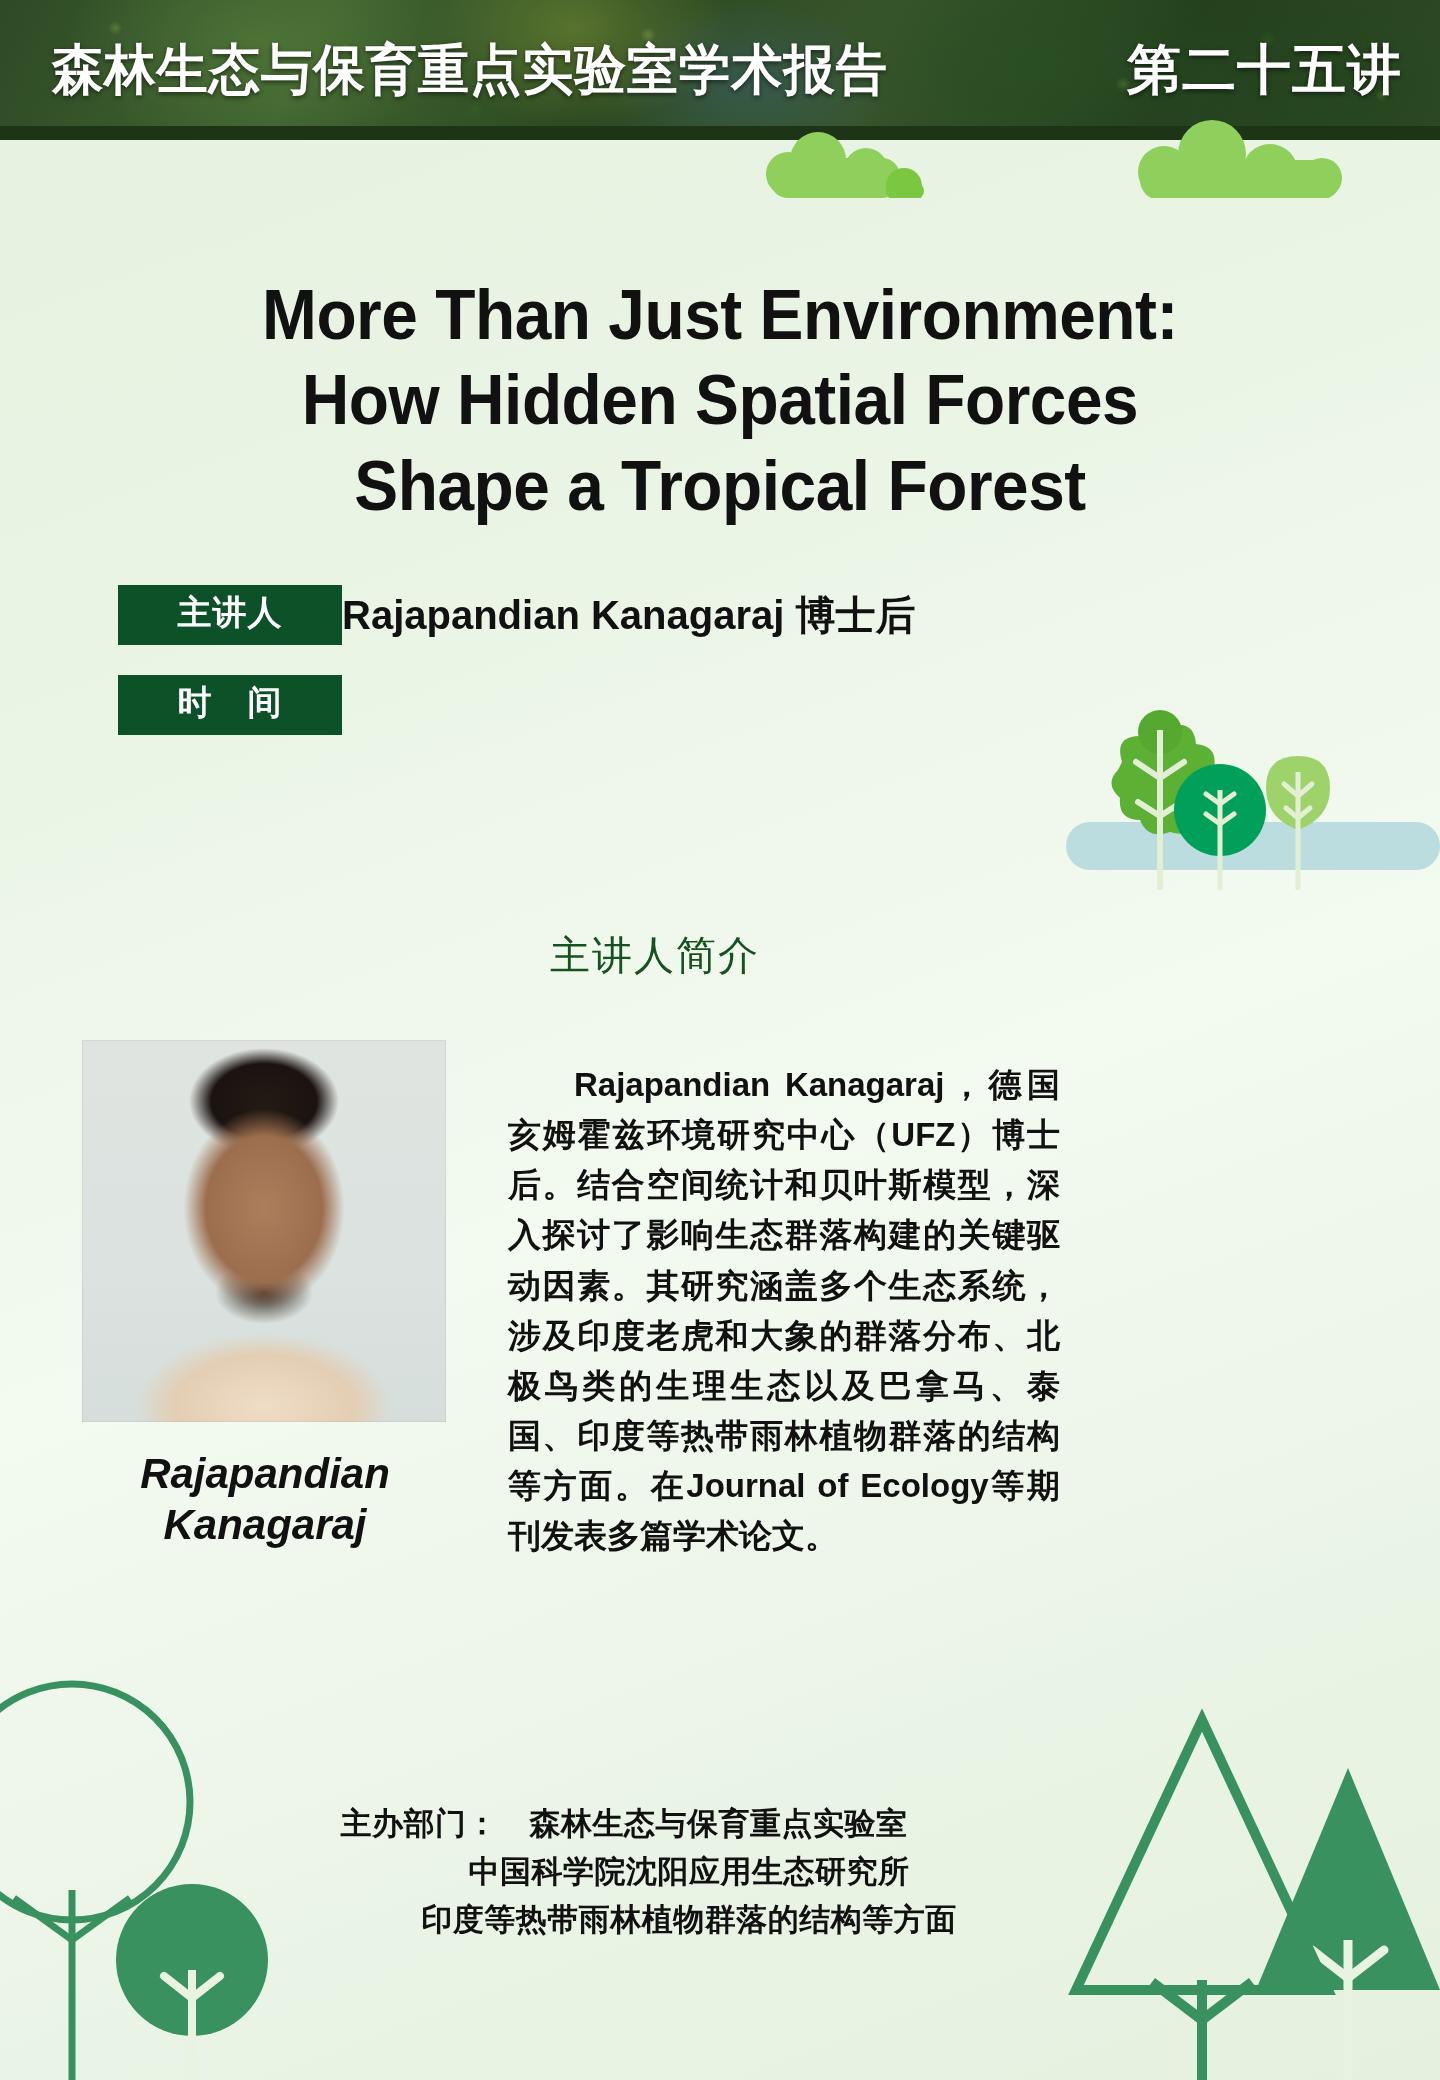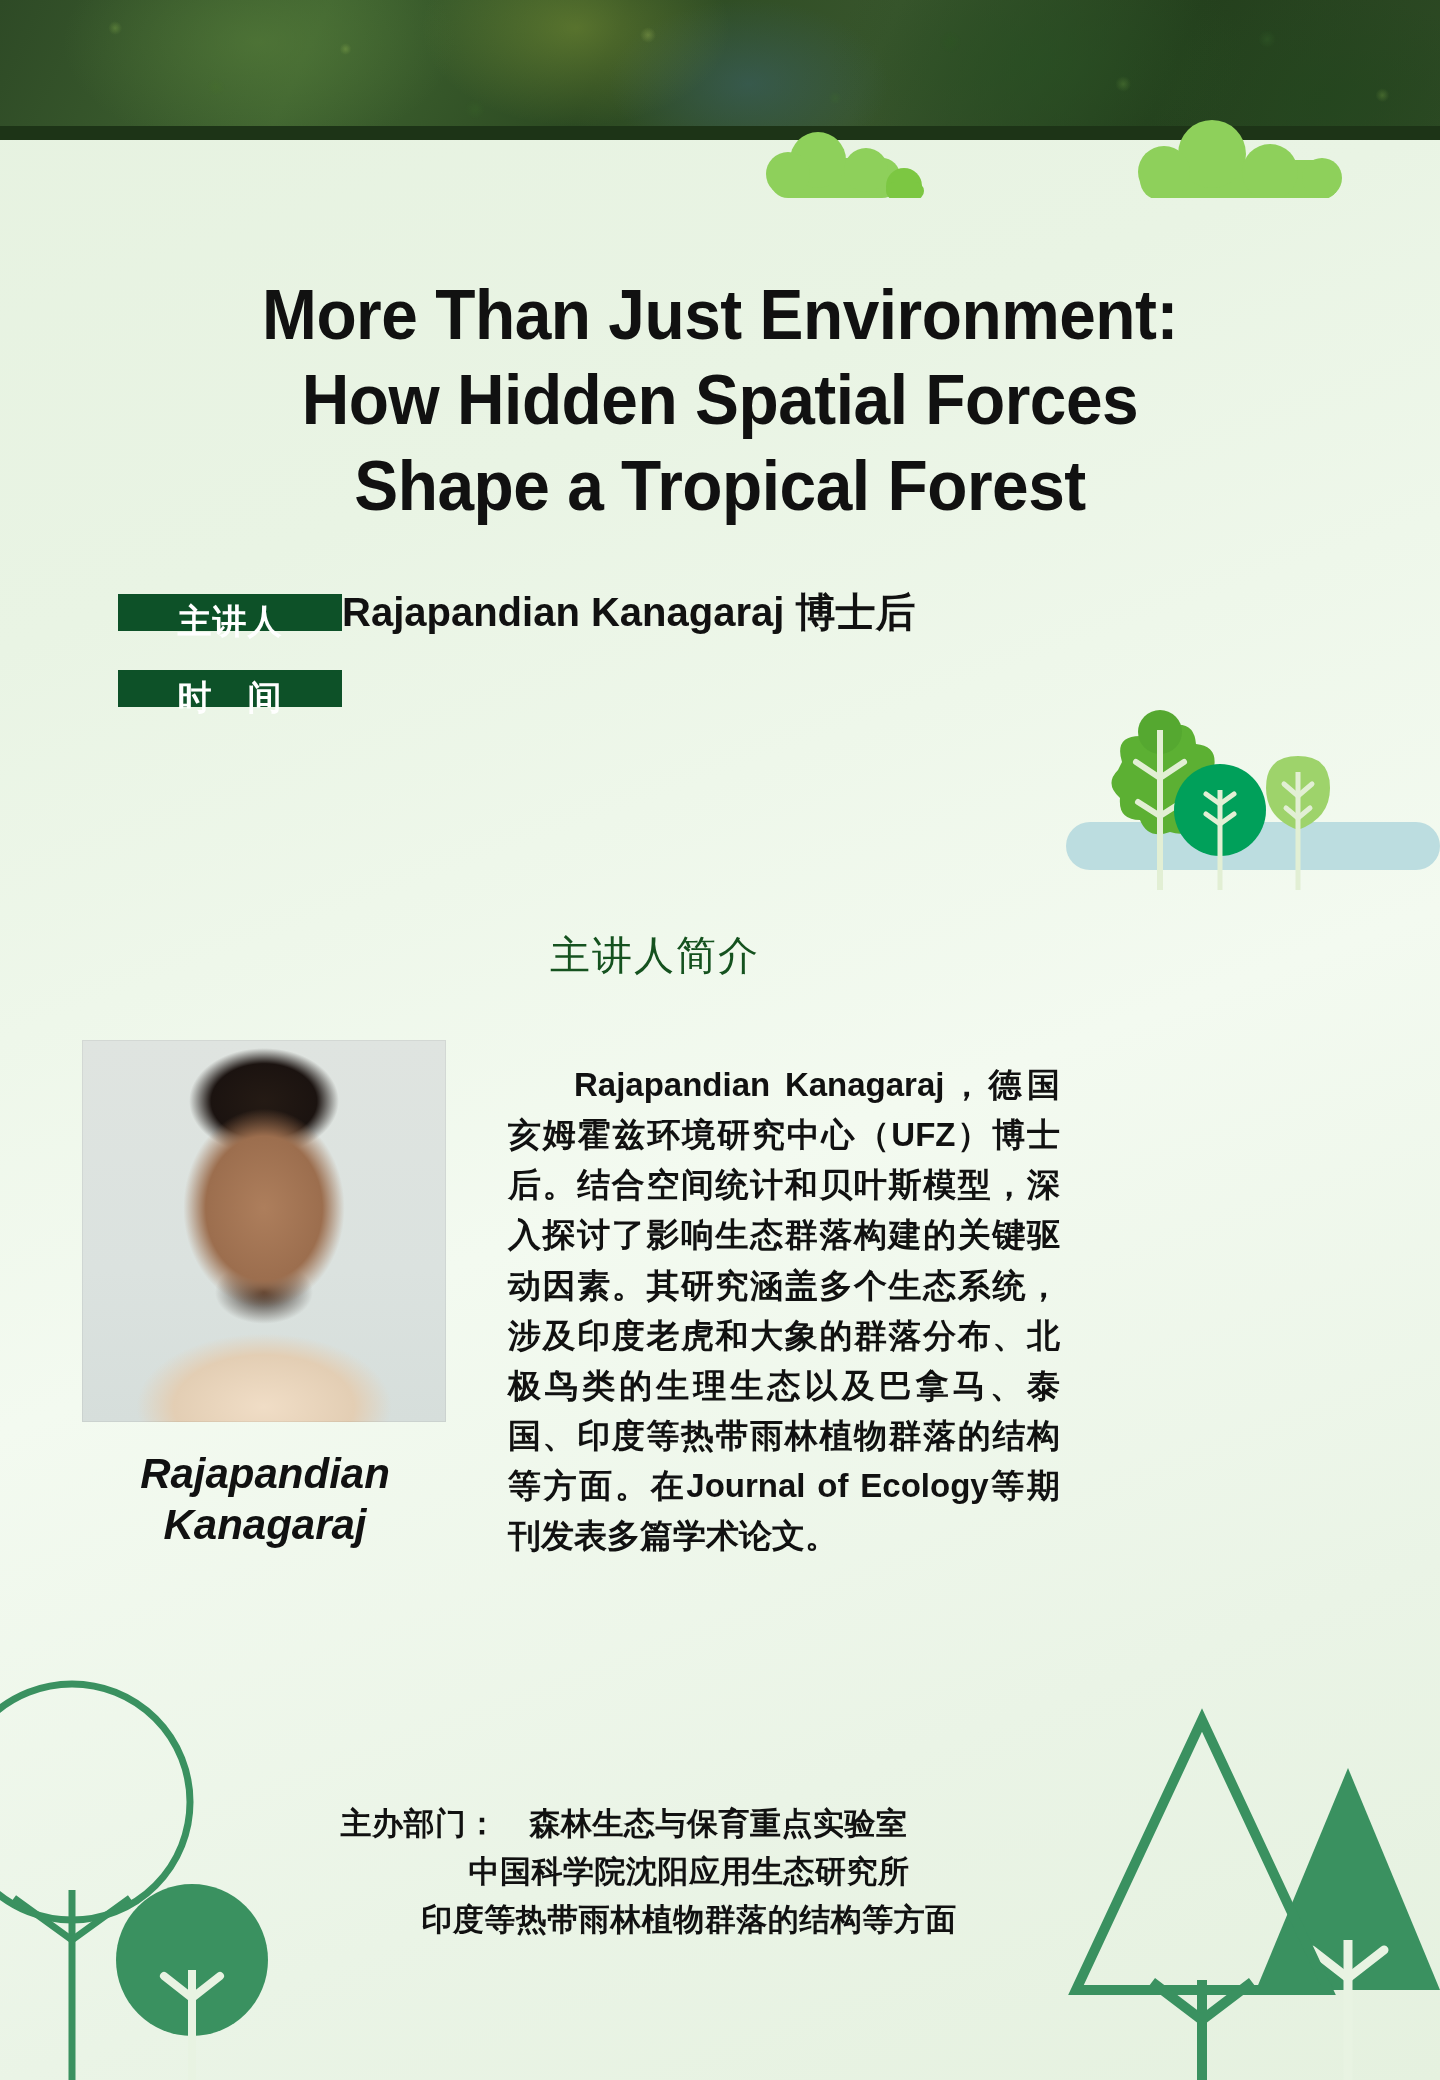--- a/index.html
+++ b/index.html
@@ -110,21 +110,21 @@
 
   
   .info-block { position: absolute; left: 118px; top: 585px; z-index: 4; }
   .info-row { display: flex; align-items: center; margin-bottom: 30px; }
   .info-label {
     background: #0d5128;
     color: #ffffff;
     font-size: 34px;
     font-weight: bold;
     width: 224px;
-    height: 37px;
+    height: 60px;
     line-height: 54px;
     text-align: center;
     letter-spacing: 1px;
     box-sizing: border-box;
   }
   .info-value {
     color: #111111;
     font-size: 40px;
     font-weight: bold;
     white-space: nowrap;
@@ -211,20 +211,24 @@
   
   .decor-bl { position: absolute; left: -40px; bottom: 0; width: 360px; height: 440px; z-index: 1; }
   .decor-br { position: absolute; right: 0; bottom: 0; width: 380px; height: 390px; z-index: 1; }
 </style>
 </head>
 <body>
 
 <div class="poster">
 
   <div class="header-banner"></div>
+  <div class="banner-text-row">
+    <div class="banner-title">森林生态与保育重点实验室学术报告</div>
+    <div class="banner-session">第二十五讲</div>
+  </div>
 
   <div class="top-bushes">
     <svg width="1440" height="80" viewBox="0 0 1440 80" xmlns="http://www.w3.org/2000/svg" aria-hidden="true">
       <g fill="#8ed05b">
         <rect x="770" y="40" width="130" height="40" rx="18"></rect>
         <circle cx="818" cy="42" r="28"></circle>
         <circle cx="866" cy="52" r="22"></circle>
         <circle cx="788" cy="56" r="22"></circle>
       </g>
       <g fill="#7cc742">

